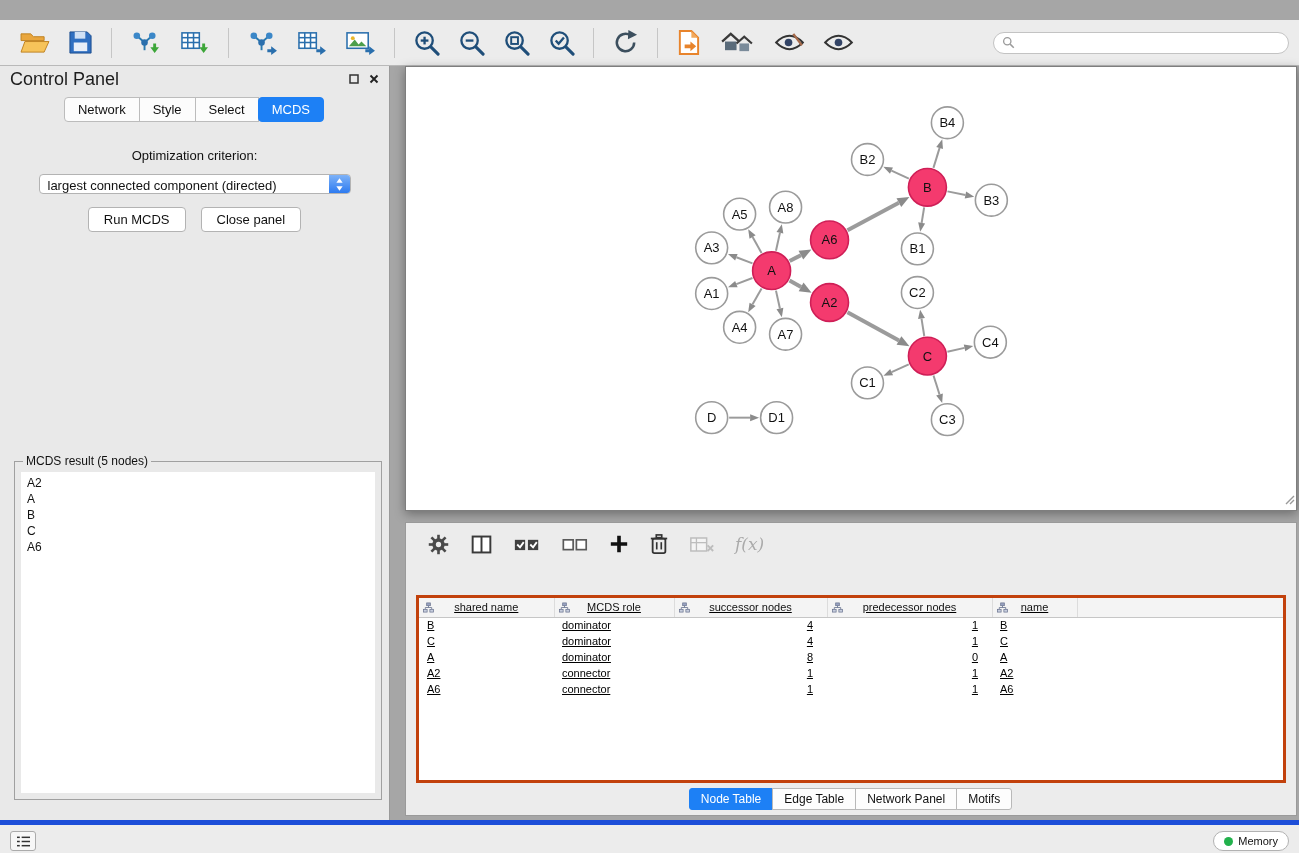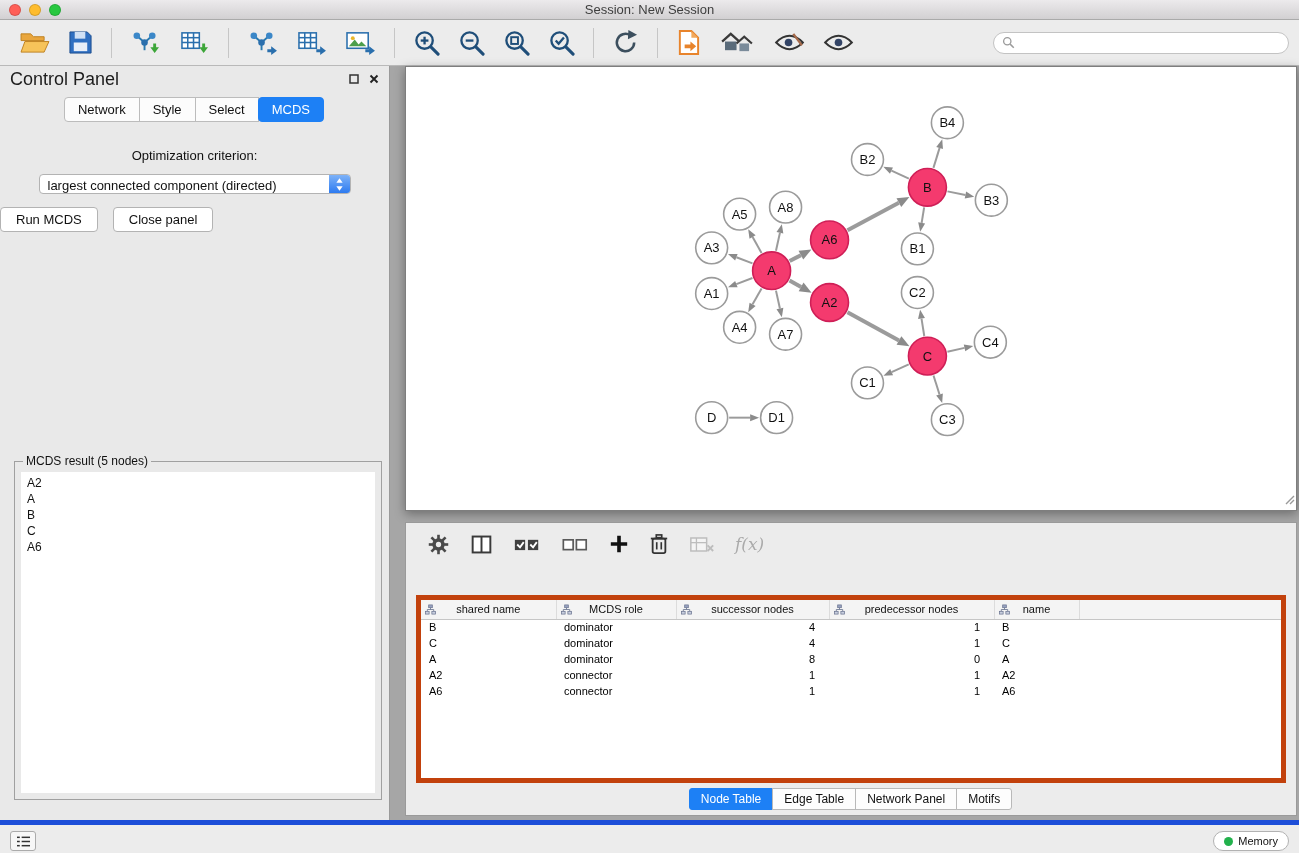--- a/index.html
+++ b/index.html
@@ -43,21 +43,21 @@
   .cp-tab.active { background:var(--accent,#1d80f5); border-color:var(--accent,#1d80f5); color:#fff;
                    border-radius:4px; }
   .opt-label { text-align:center; font-size:13px; margin-top:26px; color:#111; }
   .dropdown { position:relative; width:312px; height:20px; margin:11px auto 0; background:#fff;
               border:1px solid #b3b3b3; border-radius:4px; font-size:13px; }
   .dd-value { display:block; line-height:22px; padding-left:8px; color:#111; white-space:nowrap;
               overflow:hidden; }
   .dd-stepper { position:absolute; right:0; top:0; bottom:0; width:21px;
                 background:linear-gradient(#7db2f8,#2d7bf0); border-radius:0 3px 3px 0;
                 display:flex; align-items:center; justify-content:center; }
-  .cp-buttons { display:flex; gap:15px; margin-top:13px; }
+  .cp-buttons { display:flex; justify-content:center; gap:15px; margin-top:13px; }
   .cp-buttons button { font-family:inherit; font-size:13px; background:#fff; border:1px solid #b3b3b3;
                        border-radius:4px; padding:4px 15px; color:#111; cursor:default; }
   .mcds-fieldset { position:absolute; left:14px; right:7px; top:388px; bottom:20px;
                    border:1px solid #a0a0a0; padding:4px 6px 6px; }
   .mcds-fieldset legend { font-size:12px; color:#111; padding:0 3px; margin-left:2px; }
   .result-list { background:#fff; width:100%; height:100%; overflow:hidden; padding:3px 6px;
                  font-size:12px; }
   .result-item { line-height:16px; color:#111; }
 
   
@@ -72,21 +72,21 @@
   .resize-grip { position:absolute; right:1px; bottom:1px; }
 
   
   .table-panel { position:absolute; left:15px; right:2px; top:456px; height:294px; background:#ececec;
                  border:1px solid #9a9a9a; }
   .tp-toolbar { display:flex; align-items:center; padding:6px 4px 6px 14px; gap:6px; height:42px; }
   .tp-btn { padding:3px 7px; border-radius:4px; display:flex; align-items:center; cursor:default; }
   .tp-btn.disabled { opacity:.8; }
   .fx-label { font-family:"DejaVu Serif", serif; font-style:italic; font-size:17px; color:#9a9a9a; }
   .tp-table-wrap { position:absolute; left:10px; right:10px; top:72px; bottom:32px; background:#fff;
-                   border:5px solid #c2410c; overflow:hidden; }
+                   border:3px solid #c2410c; overflow:hidden;text-decoration:underline; }
   table.data { border-collapse:collapse; width:100%; table-layout:fixed; font-size:11px; }
   table.data th { position:relative; height:19px; background:#f4f4f4; border-right:1px solid #dcdcdc;
                   border-bottom:1px solid #c6c6c6; font-weight:normal; color:#111; }
   table.data th .th-ic { position:absolute; left:4px; top:4px; }
   table.data th .th-label { display:block; text-align:center; }
   table.data td { height:16px; padding:0 8px; color:#000; white-space:nowrap; overflow:hidden; }
   table.data td.c2, table.data td.c3 { text-align:right; padding-right:14px; }
   .tp-tabs { position:absolute; left:0; right:0; bottom:5px; display:flex; justify-content:center; }
   .tp-tab { font-size:12px; padding:3px 11px; background:#fdfdfd; border:1px solid #b9b9b9;
             margin-left:-1px; color:#111; cursor:default; }
@@ -103,28 +103,20 @@
   .memory-btn { position:absolute; right:10px; top:6px; height:20px; background:#fff;
                 border:1px solid #b2b2b2; border-radius:10px; display:flex; align-items:center;
                 gap:5px; padding:0 10px; font-size:11px; color:#111; cursor:default; }
   .memory-dot { width:9px; height:9px; border-radius:50%; background:#22b14c; }
 </style>
 </head>
 <body>
 
 <div class="app">
 
-  <div class="titlebar">
-    <div class="traffic">
-      <span class="tl red"></span>
-      <span class="tl yellow"></span>
-      <span class="tl green"></span>
-    </div>
-    <div class="tb-title">Session: New Session</div>
-  </div>
 
   <div class="toolbar">
     <div id="toolbar-buttons" style="display:flex;align-items:center;">
         <div class="tb-btn">
           <span class="tb-ic">
             <svg viewBox="0 0 32 26" width="31" height="25">
               <path d="M2 4h10l3 3h11v4H2z" fill="#e9a63d" stroke="#c0811f"></path>
               <path d="M2 23l4-11h25l-5 11z" fill="#f6c35a" stroke="#c0811f"></path>
             </svg>
           </span>

